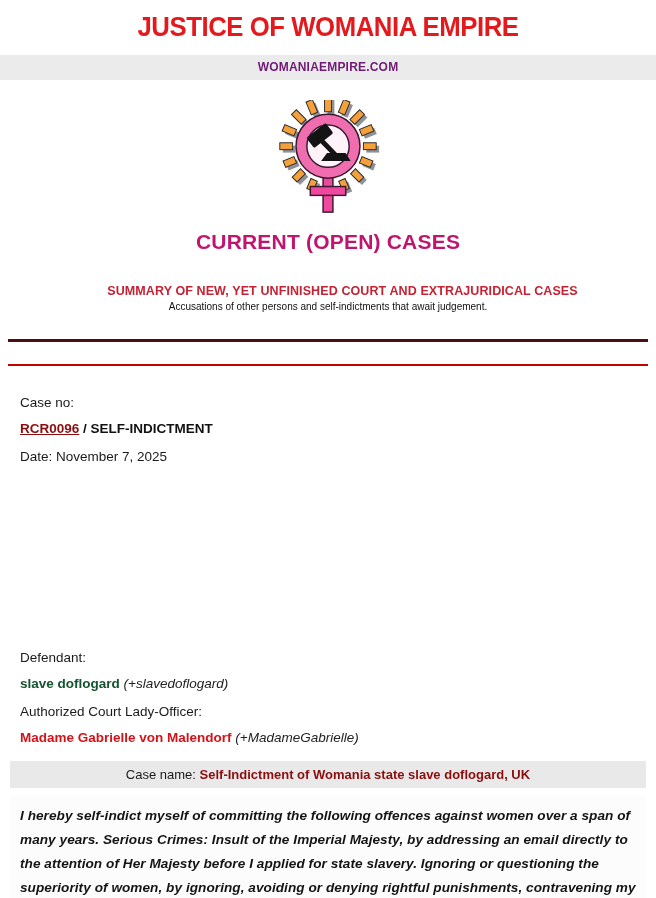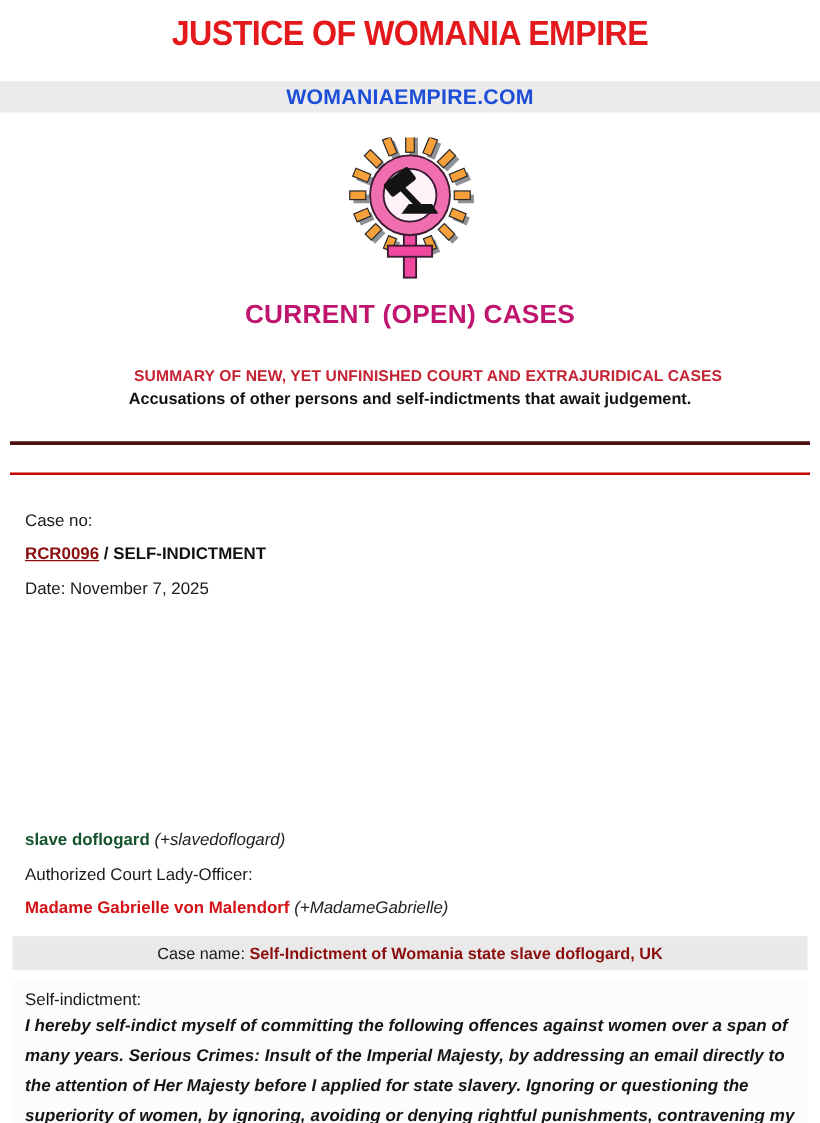--- a/index.html
+++ b/index.html
@@ -18,28 +18,28 @@
     margin-top: 11px;
     text-align: center;
     font-size: 28px;
     font-weight: 700;
     letter-spacing: -0.5px;
     color: #e3191d;
     font-family: "Liberation Sans", sans-serif;
     transform: scaleX(0.92);
   }
   .domain-bar {
-    margin-top: 22px;
+    margin-top: 12px;
     background: #ebebeb;
     height: 25px;
     line-height: 25px;
     text-align: center;
-    font-size: 17px;
-    font-weight: 700;
-    color: #1d4ed8;
+    font-size: 12px;
+    font-weight: 700;
+    color: #701a75;
     letter-spacing: 0.2px;
   }
 
   
   .logo-wrap {
     margin: 20px auto 0;
     width: 136px;
     height: 118px;
     display: flex;
     justify-content: center;
@@ -59,22 +59,22 @@
     text-align: center;
     font-size: 12.5px;
     font-weight: 700;
     color: #c52233;
     letter-spacing: 0.1px;
     padding-left: 29px;
   }
   .summary-line2 {
     margin-top: 3px;
     text-align: center;
-    font-size: 13px;
-    font-weight: 700;
+    font-size: 10px;
+    font-weight: 400;
     color: #111;
   }
 
   .rule-dark {
     margin: 27px 8px 0;
     border: none;
     border-top: 3px solid #4a0f10;
   }
   .rule-red {
     margin: 22px 8px 0;
@@ -278,33 +278,33 @@
 
 <div class="case-meta">
   <div class="col-left">
     <div class="meta-line">Case no:</div>
     <div class="meta-line">
       <span class="case-no-link">RCR0096</span><span class="case-type"> / </span><span class="case-type">SELF-INDICTMENT</span>
     </div>
     <div class="meta-line gap">Date: November 7, 2025</div>
   </div>
   <div class="col-right">
+    <div class="meta-line">Defendant:</div>
     <div class="meta-line">
       <span class="defendant-name">slave doflogard</span>
       <span class="handle">(+slavedoflogard)</span>
     </div>
     <div class="meta-line gap">Authorized Court Lady-Officer:</div>
     <div class="meta-line">
       <span class="officer-name">Madame Gabrielle von Malendorf</span>
       <span class="handle">(+MadameGabrielle)</span>
     </div>
   </div>
 </div>
 
 <div class="case-name-bar">
   <span>Case name:</span>
   <span class="case-name-value">Self-Indictment of Womania state slave doflogard, UK</span>
 </div>
 
 <div class="indictment">
-  <div class="indictment-label">Self-indictment:</div>
   <div class="indictment-text">I hereby self-indict myself of committing the following offences against women over a span of many years. Serious Crimes: Insult of the Imperial Majesty, by addressing an email directly to the attention of Her Majesty before I applied for state slavery. Ignoring or questioning the superiority of women, by ignoring, avoiding or denying rightful punishments, contravening my own beliefs and the principles of WE and female supremacy. I have repeatedly mistaken female leniency for weakness Violence against a woman, out of an act of jealousy, flagellating a female on grounds of suspicion and without evidence, for my own satisfaction. Crimes: Cowardice against a woman, by refusing rightful punishments of ball-kicking sentences out of cowardice on several occasions. Allowing a D/s relationship to extend beyond its intended bounds, ultimately failing to act with courage and breaking a woman’s heart. Harming producers' rights, by downloading and consuming online materials without paying. Approval of the degradation of women, objectifying females by obtaining and consuming upskirt material, and watching video clips of women being degraded, caned/whipped, and without cost, for my enjoyment, self-indulgence and masturbation. Sexual dissatisfaction - I have been unfaithful and have neglected my wife for many years Offences: Unauthorized Masturbation and/or ejaculation, many times choosing to ignore masturbation bans/restrictions. Disrespect against women, despite long professing belief in female supremacy, my actions have not consistently reflected this conviction. I have too often assumed having supremacy over women, and have prioritised my own desires rather than full submission. I respectfully for leniency in sentencing, acknowledging that my transgressions, though spanning many years, do not reflect the man I strive to be today.</div>
 </div>
 
 </body></html>

